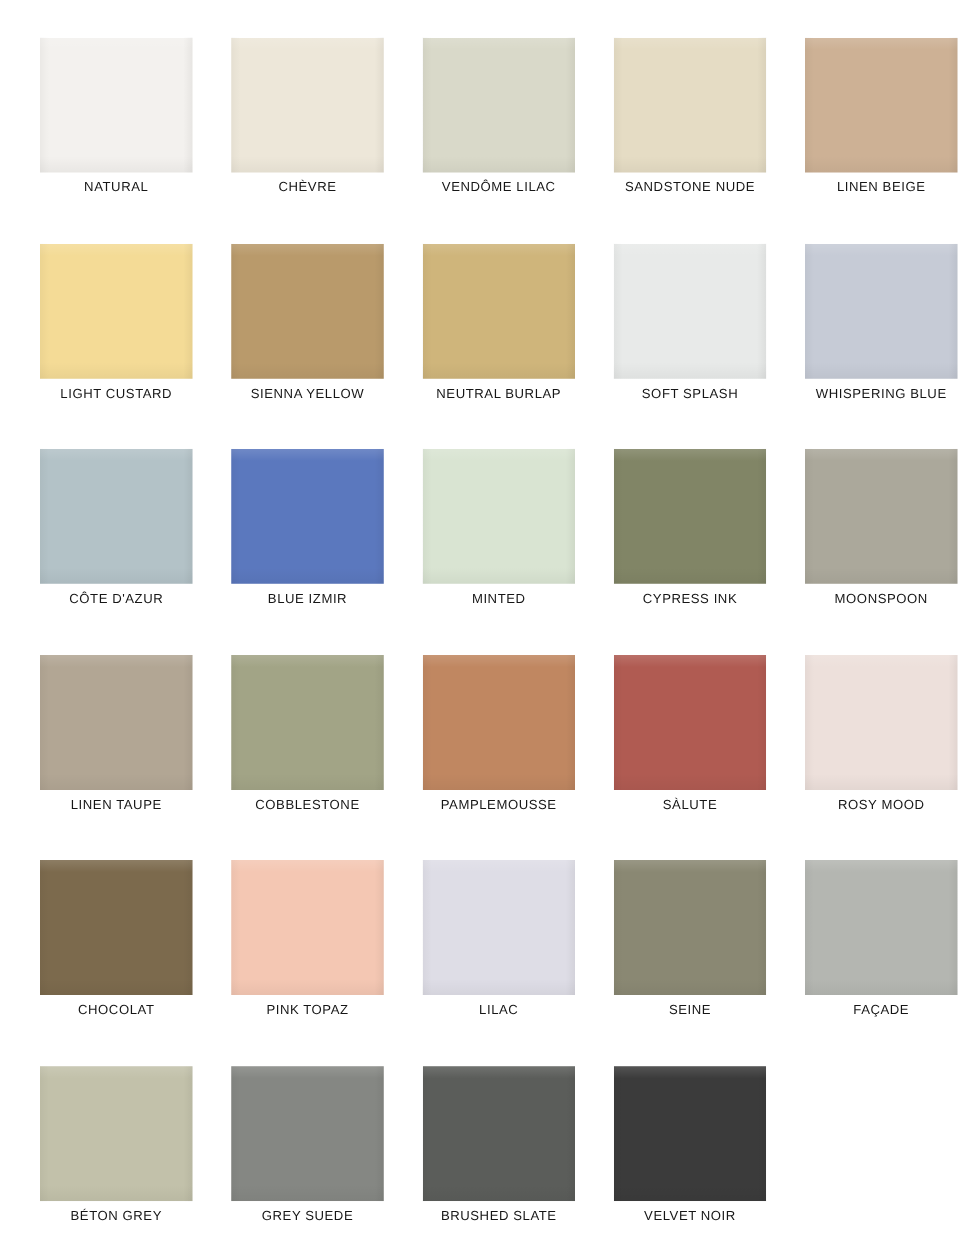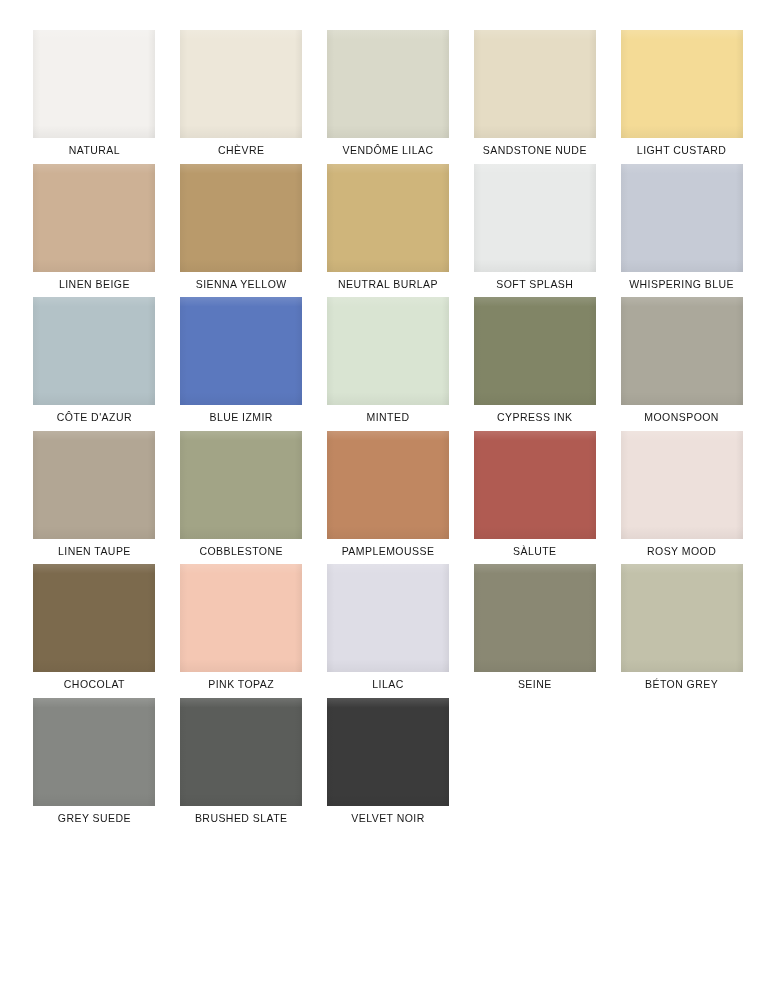--- a/index.html
+++ b/index.html
@@ -22,20 +22,21 @@
     padding: 30px 28px 20px 32px;
     background: #ffffff;
   }
   .swatch-grid {
     display: grid;
     grid-template-columns: repeat(5, 1fr);
     grid-auto-rows: 133.5px;
     column-gap: 22px;
     row-gap: 0px;
     width: 100%;
+    gap: 31px;
   }
   .swatch-cell {
     display: flex;
     flex-direction: column;
     align-items: center;
     justify-content: flex-start;
   }
   .swatch-chip {
     width: 122px;
     height: 108px;
@@ -79,26 +80,26 @@
       </div>
       <div class="swatch-cell">
         <div class="swatch-chip" style="background-color: rgb(217, 217, 201);"></div>
         <div class="swatch-label">VENDÔME LILAC</div>
       </div>
       <div class="swatch-cell">
         <div class="swatch-chip" style="background-color: rgb(229, 220, 196);"></div>
         <div class="swatch-label">SANDSTONE NUDE</div>
       </div>
       <div class="swatch-cell">
+        <div class="swatch-chip" style="background-color: rgb(205, 177, 149);"></div>
+        <div class="swatch-label">LINEN BEIGE</div>
+      </div>
+      <div class="swatch-cell">
         <div class="swatch-chip" style="background-color: rgb(244, 219, 150);"></div>
         <div class="swatch-label">LIGHT CUSTARD</div>
-      </div>
-      <div class="swatch-cell">
-        <div class="swatch-chip" style="background-color: rgb(205, 177, 149);"></div>
-        <div class="swatch-label">LINEN BEIGE</div>
       </div>
       <div class="swatch-cell">
         <div class="swatch-chip" style="background-color: rgb(185, 154, 107);"></div>
         <div class="swatch-label">SIENNA YELLOW</div>
       </div>
       <div class="swatch-cell">
         <div class="swatch-chip" style="background-color: rgb(207, 181, 123);"></div>
         <div class="swatch-label">NEUTRAL BURLAP</div>
       </div>
       <div class="swatch-cell">
@@ -159,20 +160,24 @@
       </div>
       <div class="swatch-cell">
         <div class="swatch-chip" style="background-color: rgb(222, 221, 230);"></div>
         <div class="swatch-label">LILAC</div>
       </div>
       <div class="swatch-cell">
         <div class="swatch-chip" style="background-color: rgb(138, 136, 115);"></div>
         <div class="swatch-label">SEINE</div>
       </div>
       <div class="swatch-cell">
+        <div class="swatch-chip" style="background-color: rgb(180, 182, 177);"></div>
+        <div class="swatch-label">FAÇADE</div>
+      </div>
+      <div class="swatch-cell">
         <div class="swatch-chip" style="background-color: rgb(194, 193, 170);"></div>
         <div class="swatch-label">BÉTON GREY</div>
       </div>
       <div class="swatch-cell">
         <div class="swatch-chip" style="background-color: rgb(133, 135, 131);"></div>
         <div class="swatch-label">GREY SUEDE</div>
       </div>
       <div class="swatch-cell">
         <div class="swatch-chip" style="background-color: rgb(91, 93, 90);"></div>
         <div class="swatch-label">BRUSHED SLATE</div>

